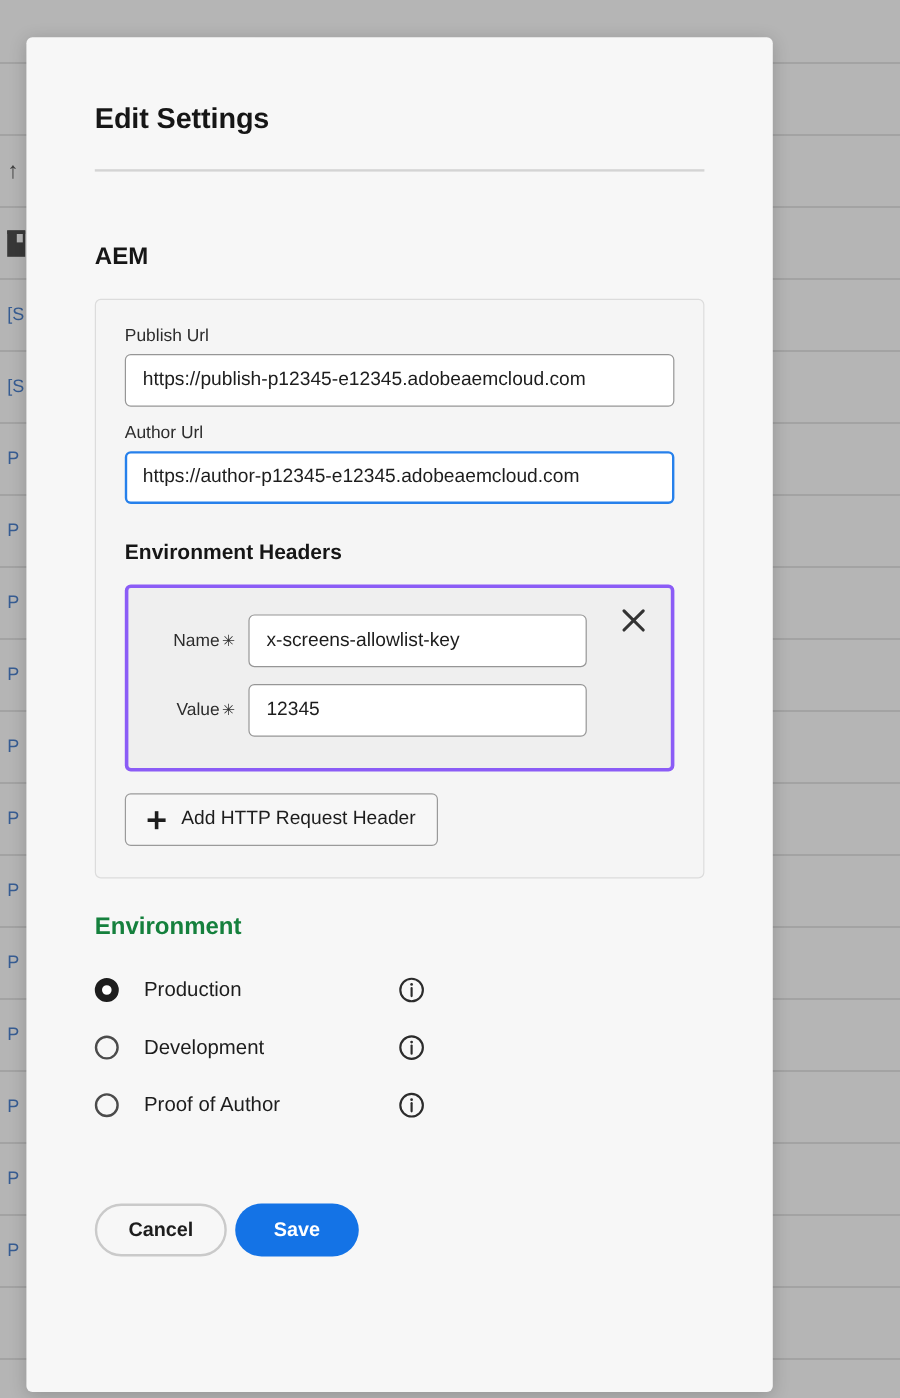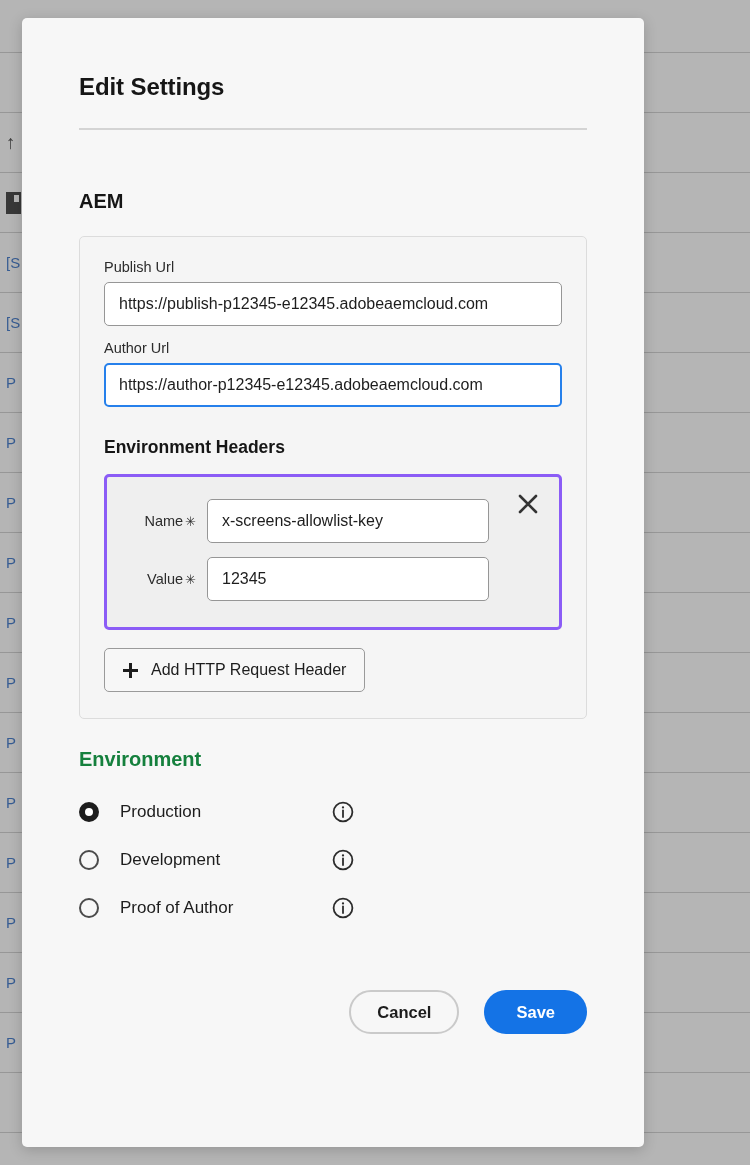--- a/index.html
+++ b/index.html
@@ -72,21 +72,21 @@
   .scrim {
     position: absolute;
     inset: 0;
     background: rgba(90, 90, 90, 0.45);
   }
 
   
   .modal {
     position: absolute;
     left: 22px;
-    top: 18px;
+    top: 31px;
     width: 622px;
     height: 1129px;
     background: #f7f7f7;
     border-radius: 5px;
     box-sizing: border-box;
     overflow: hidden;
     box-shadow: 0 3px 14px rgba(0,0,0,0.18);
   }
   .modal-inner {
     padding: 0 57px;
@@ -277,23 +277,23 @@
   }
   .radio-row-inner {
     display: flex;
     align-items: center;
     width: 275px;
   }
 
   
   .footer {
     display: flex;
-    justify-content: flex-end;
-    align-items: center;
-    gap: 25px;
+    justify-content: flex-start;
+    align-items: center;
+    gap: 7px;
     margin-top: 58px;
   }
   .btn {
     height: 44px;
     border-radius: 22px;
     font-size: 16.5px;
     font-weight: bold;
     cursor: pointer;
     font-family: "Liberation Sans", "DejaVu Sans", sans-serif;
     box-sizing: border-box;

